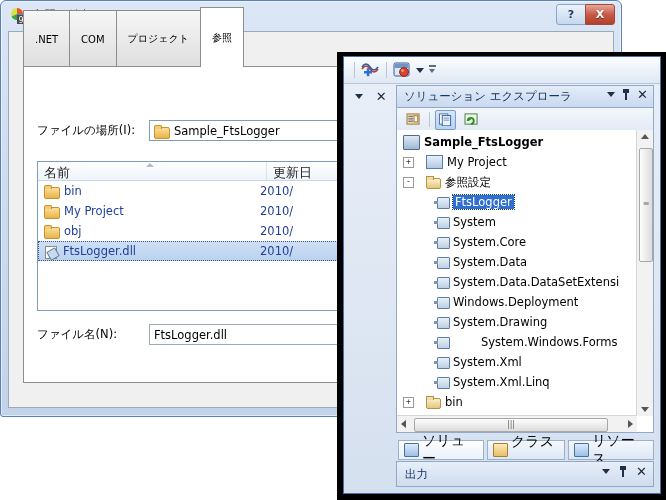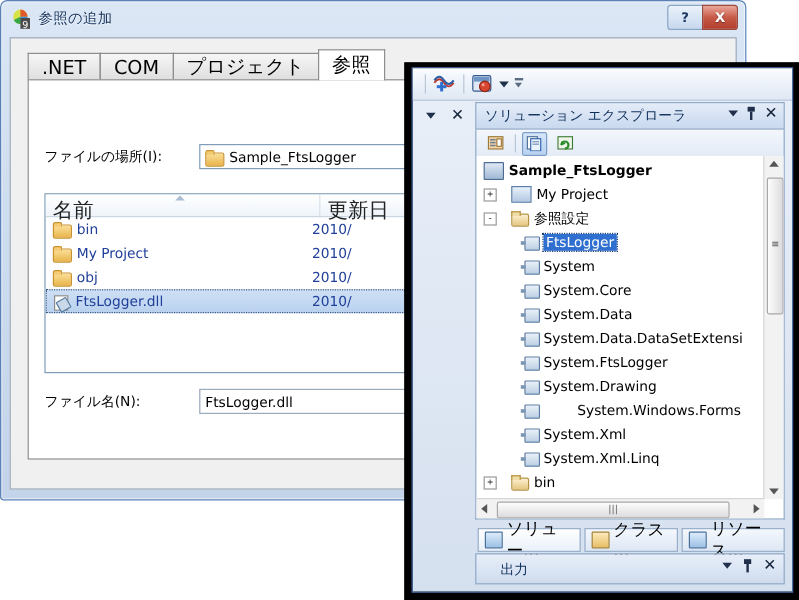--- a/index.html
+++ b/index.html
@@ -23,44 +23,44 @@
   .tbtn.help{border-radius:3px 0 0 3px;}
   .tbtn.close{border-radius:0 3px 3px 0;color:#fff;border-color:#9c4a3c;
         background:linear-gradient(to bottom,#e9a79a,#c75a48 50%,#b33f2c);
         text-shadow:0 1px 1px rgba(0,0,0,.45);}
 
   .dlg-body{position:absolute;left:7px;top:30px;right:7px;bottom:8px;
             background:#f0f0f0;border:1px solid #9aa9bb;}
 
   
   .tabs{position:absolute;left:14px;top:10px;display:flex;align-items:flex-end;height:25px;}
-  .tab{height:22px;padding:0 11px;display:flex;align-items:center;font-size:16px;
+  .tab{height:22px;padding:17px 11px;display:flex;align-items:center;font-size:10px;
        border:1px solid #8d8d8d;border-bottom:none;margin-right:-1px;color:#000;
        background:linear-gradient(to bottom,#f6f6f6,#dedede);}
   .tab.active{height:25px;background:#fff;border-color:#8d8d8d;z-index:3;position:relative;}
   .tabpane{position:absolute;left:14px;top:34px;right:14px;height:315px;
            background:#fff;border:1px solid #8d8d8d;}
 
-  .row{position:absolute;display:flex;align-items:center;gap:17px;}
+  .row{position:absolute;display:flex;align-items:center;}
   .lbl{font-size:11.5px;color:#000;}
   .fld{background:#fff;border:1px solid #7f9db9;height:19px;display:flex;
        align-items:center;padding:0 4px;font-size:11.5px;color:#000;}
 
   .fldrico{width:15px;height:12px;position:relative;margin-right:5px;flex:none;}
   .fldrico:before{content:"";position:absolute;left:0;top:2px;width:14px;height:10px;
        background:linear-gradient(to bottom,#fbdf9a,#e8b44a);border:1px solid #c9922d;border-radius:0 2px 2px 2px;}
   .fldrico:after{content:"";position:absolute;left:0;top:0;width:6px;height:3px;
        background:#f3cb74;border:1px solid #c9922d;border-bottom:none;border-radius:2px 2px 0 0;}
 
   
   .lv{position:absolute;left:28px;top:129px;width:300px;height:148px;
       border:1px solid #7f9db9;background:#fff;overflow:hidden;}
   .lv-head{display:flex;height:18px;border-bottom:1px solid #c9d7e5;
            background:linear-gradient(to bottom,#ffffff,#eef4fa);}
-  .lv-th{font-size:17px;padding:2px 0 0 6px;color:#222;position:relative;}
+  .lv-th{font-size:13px;padding:2px 0 0 6px;color:#222;position:relative;}
   .lv-th.name{width:222px;border-right:1px solid #d8e2ec;}
   .lv-sort{position:absolute;left:108px;top:1px;width:0;height:0;
            border-left:4px solid transparent;border-right:4px solid transparent;
            border-bottom:4px solid #a9bcd0;}
   .lv-row{display:flex;align-items:center;height:20px;padding-left:6px;font-size:11.5px;color:#21409a;}
   .lv-row .nm{width:216px;display:flex;align-items:center;}
   .lv-row.sel{background:linear-gradient(to bottom,#cfe0f5,#b9d1ef);
               outline:1px dotted #3c5a82;outline-offset:-1px;}
   .dllico{width:14px;height:13px;margin-right:5px;flex:none;position:relative;}
   .dllico:before{content:"";position:absolute;left:1px;top:1px;width:10px;height:11px;
@@ -136,21 +136,21 @@
 
   .doctabs{position:absolute;left:0;right:0;bottom:33px;height:20px;display:flex;gap:3px;padding-left:2px;}
   .dtab{display:flex;align-items:center;padding:0 5px;font-size:14px;
         background:linear-gradient(to bottom,#f4f8fd,#dde7f4);border:1px solid #9ab0cb;}
   .dtab.on{background:linear-gradient(to bottom,#ffffff,#eaf1fa);}
   .dtico{width:13px;height:12px;margin-right:3px;flex:none;
         background:linear-gradient(to bottom,#dcebfb,#9dc0e4);border:1px solid #49719d;border-radius:1px;}
 
   .outbar{position:absolute;left:0;right:0;bottom:6px;height:24px;
        background:linear-gradient(to bottom,#e7eef9,#cfdcee);border:1px solid #8fa9c7;
-       display:flex;align-items:center;padding-left:20px;position:absolute;}
+       display:flex;align-items:center;padding-left:8px;position:absolute;}
   .outbtns{position:absolute;right:6px;top:3px;display:flex;align-items:center;gap:9px;}
 
   .caret{width:0;height:0;border-left:4px solid transparent;border-right:4px solid transparent;
          border-top:5px solid #20304a;}
   .pin{width:8px;height:11px;position:relative;}
   .pin:before{content:"";position:absolute;left:1px;top:0;width:6px;height:4px;background:#20304a;}
   .pin:after{content:"";position:absolute;left:3px;top:4px;width:2px;height:7px;background:#20304a;}
   .xclose{font-size:13px;font-weight:bold;color:#17263d;line-height:1;font-family:"DejaVu Sans",sans-serif;}
 </style>
 </head>
@@ -355,21 +355,21 @@
         <div class="tnode" style="padding-left:37px;">
           <span class="ref-ico"></span>
           <span class="tlabel">System.Data</span>
         </div>
         <div class="tnode" style="padding-left:37px;">
           <span class="ref-ico"></span>
           <span class="tlabel">System.Data.DataSetExtensi</span>
         </div>
         <div class="tnode" style="padding-left:37px;">
           <span class="ref-ico"></span>
-          <span class="tlabel">System.FtsLogger</span>
+          <span class="tlabel">Windows.Deployment</span>
         </div>
         <div class="tnode" style="padding-left:37px;">
           <span class="ref-ico"></span>
           <span class="tlabel">System.Drawing</span>
         </div>
         <div class="tnode" style="padding-left:37px;gap:28px;">
           <span class="ref-ico"></span>
           <span class="tlabel">System.Windows.Forms</span>
         </div>
         <div class="tnode" style="padding-left:37px;">

